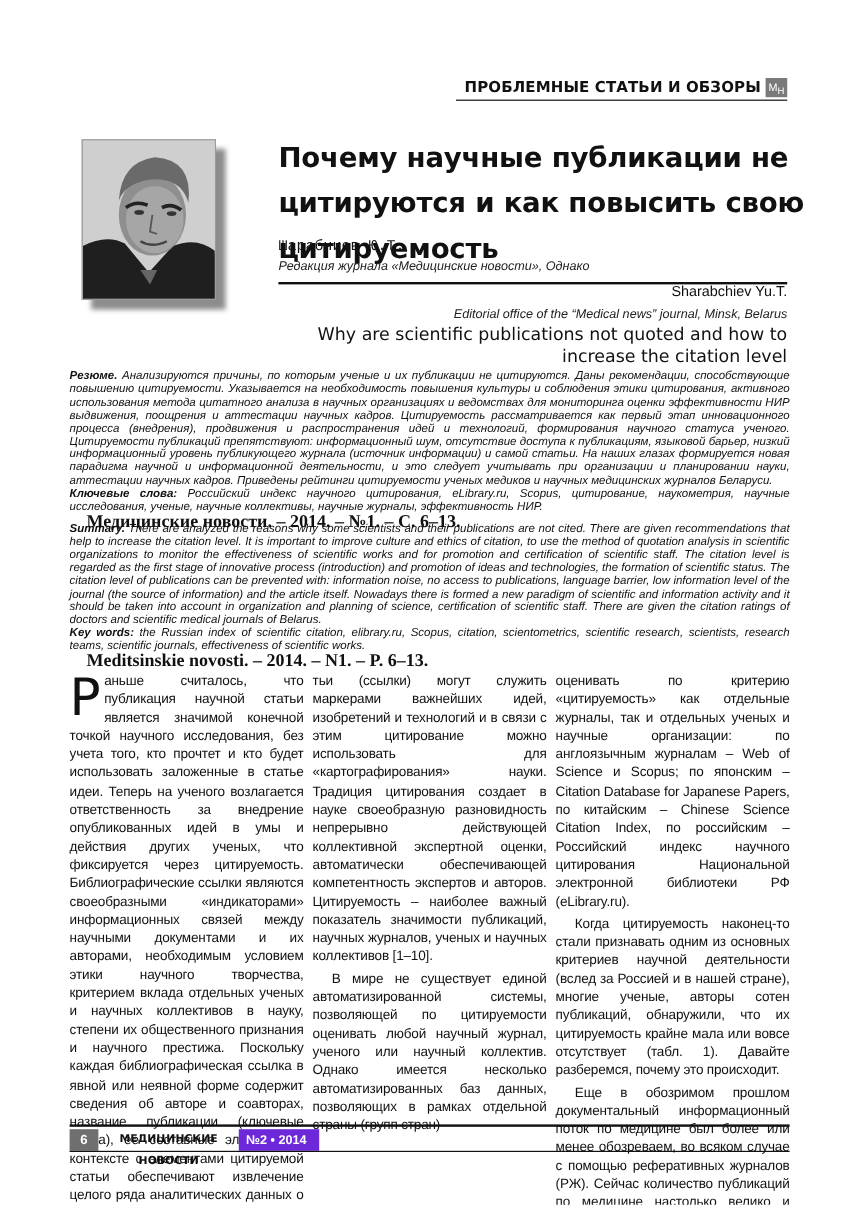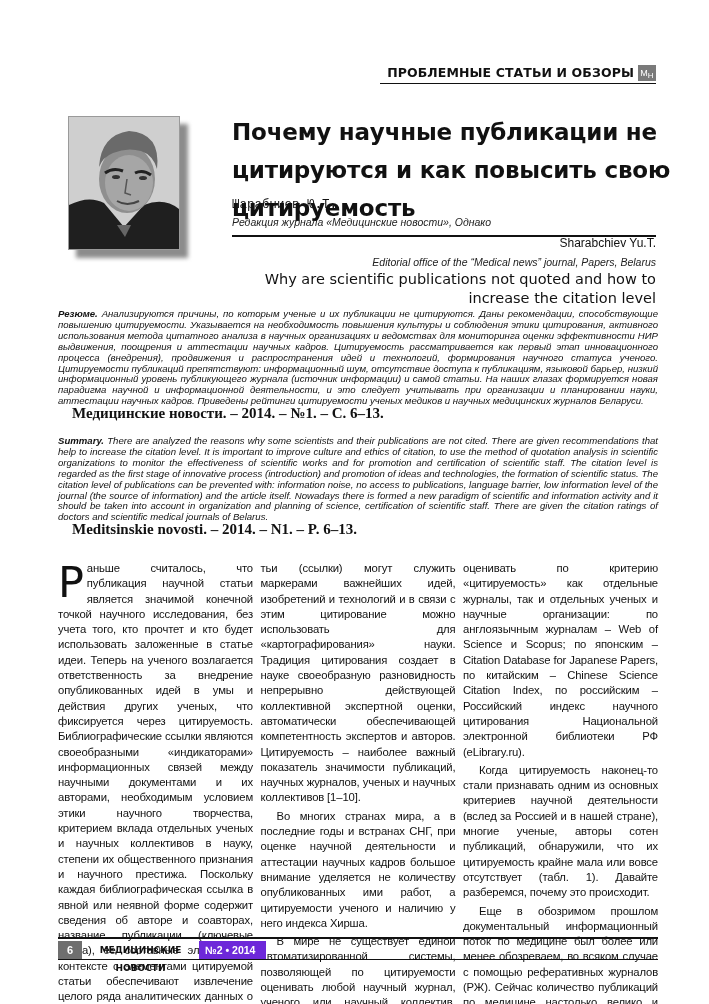--- a/index.html
+++ b/index.html
@@ -68,40 +68,41 @@
       <path d="M48 84 Q58 90 70 84" stroke="#444" stroke-width="2" fill="none"></path>
     </svg>
   </div>
 </div>
 
 <h1 class="title-ru">Почему научные публикации не цитируются и как повысить свою цитируемость</h1>
 <div class="author-ru">Шарабчиев Ю.Т.</div>
 <div class="affil-ru">Редакция журнала «Медицинские новости», Однако</div>
 <div class="rule-top"></div>
 <div class="author-en">Sharabchiev Yu.T.</div>
-<div class="affil-en">Editorial office of the “Medical news” journal, Papers, Belarus</div>
+<div class="affil-en">Editorial office of the “Medical news” journal, Minsk, Belarus</div>
 <h2 class="title-en">Why are scientific publications not quoted and how to increase the citation level</h2>
 
 <div class="abstract">
   <p><b>Резюме.</b><span> Анализируются причины, по которым ученые и их публикации не цитируются. Даны рекомендации, способствующие повышению цитируемости. Указывается на необходимость повышения культуры и соблюдения этики цитирования, активного использования метода цитатного анализа в научных организациях и ведомствах для мониторинга оценки эффективности НИР выдвижения, поощрения и аттестации научных кадров. Цитируемость рассматривается как первый этап инновационного процесса (внедрения), продвижения и распространения идей и технологий, формирования научного статуса ученого. Цитируемости публикаций препятствуют: информационный шум, отсутствие доступа к публикациям, языковой барьер, низкий информационный уровень публикующего журнала (источник информации) и самой статьи. На наших глазах формируется новая парадигма научной и информационной деятельности, и это следует учитывать при организации и планировании науки, аттестации научных кадров. Приведены рейтинги цитируемости ученых медиков и научных медицинских журналов Беларуси.</span></p>
+  <p><b>Ключевые слова:</b><span> Российский индекс научного цитирования, eLibrary.ru, Scopus, цитирование, наукометрия, научные исследования, ученые, научные коллективы, научные журналы, эффективность НИР.</span></p>
   <span class="cite-line">Медицинские новости. – 2014. – №1. – С. 6–13.</span>
 </div>
 
 <div class="abstract summary">
   <p><b>Summary.</b><span> There are analyzed the reasons why some scientists and their publications are not cited. There are given recommendations that help to increase the citation level. It is important to improve culture and ethics of citation, to use the method of quotation analysis in scientific organizations to monitor the effectiveness of scientific works and for promotion and certification of scientific staff. The citation level is regarded as the first stage of innovative process (introduction) and promotion of ideas and technologies, the formation of scientific status. The citation level of publications can be prevented with: information noise, no access to publications, language barrier, low information level of the journal (the source of information) and the article itself. Nowadays there is formed a new paradigm of scientific and information activity and it should be taken into account in organization and planning of science, certification of scientific staff. There are given the citation ratings of doctors and scientific medical journals of Belarus.</span></p>
+  <p><b>Key words:</b><span> the Russian index of scientific citation, elibrary.ru, Scopus, citation, scientometrics, scientific research, scientists, research teams, scientific journals, effectiveness of scientific works.</span></p>
   <span class="cite-line">Meditsinskie novosti. – 2014. – N1. – P. 6–13.</span>
 </div>
 
 <div class="columns">
   <div class="col">
     <p><span class="dropcap">Р</span><span>аньше считалось, что публикация научной статьи является значимой конечной точкой научного исследования, без учета того, кто прочтет и кто будет использовать заложенные в статье идеи. Теперь на ученого возлагается ответственность за внедрение опубликованных идей в умы и действия других ученых, что фиксируется через цитируемость. Библиографические ссылки являются своеобразными «индикаторами» информационных связей между научными документами и их авторами, необходимым условием этики научного творчества, критерием вклада отдельных ученых и научных коллективов в науку, степени их общественного признания и научного престижа. Поскольку каждая библиографическая ссылка в явной или неявной форме содержит сведения об авторе и соавторах, название публикации (ключевые слова), ее составные элементы в контексте с элементами цитируемой статьи обеспечивают извлечение целого ряда аналитических данных о состоянии науки, ее социальной и когнитивной структуре. Считают, что цитируемые ста-</span></p>
   </div>
   <div class="col">
     <p>тьи (ссылки) могут служить маркерами важнейших идей, изобретений и технологий и в связи с этим цитирование можно использовать для «картографирования» науки. Традиция цитирования создает в науке своеобразную разновидность непрерывно действующей коллективной экспертной оценки, автоматически обеспечивающей компетентность экспертов и авторов. Цитируемость – наиболее важный показатель значимости публикаций, научных журналов, ученых и научных коллективов [1–10].</p>
-    <p class="indent">Во многих странах мира, а в последние годы и встранах СНГ, при оценке научной деятельности и аттестации научных кадров большое внимание уделяется не количеству опубликованных ими работ, а цитируемости ученого и наличию у него индекса Хирша.</p>
     <p class="indent">В мире не существует единой автоматизированной системы, позволяющей по цитируемости оценивать любой научный журнал, ученого или научный коллектив. Однако имеется несколько автоматизированных баз данных, позволяющих в рамках отдельной страны (групп стран)</p>
   </div>
   <div class="col">
     <p>оценивать по критерию «цитируемость» как отдельные журналы, так и отдельных ученых и научные организации: по англоязычным журналам – Web of Science и Scopus; по японским – Citation Database for Japanese Papers, по китайским – Chinese Science Citation Index, по российским – Российский индекс научного цитирования Национальной электронной библиотеки РФ (eLibrary.ru).</p>
     <p class="indent">Когда цитируемость наконец-то стали признавать одним из основных критериев научной деятельности (вслед за Россией и в нашей стране), многие ученые, авторы сотен публикаций, обнаружили, что их цитируемость крайне мала или вовсе отсутствует (табл. 1). Давайте разберемся, почему это происходит.</p>
     <p class="indent">Еще в обозримом прошлом документальный информационный поток по медицине был более или менее обозреваем, во всяком случае с помощью реферативных журналов (РЖ). Сейчас количество публикаций по медицине настолько велико и многообразно по видам и каналам информации, что, несмотря на наличие большого числа электронных баз данных</p>
   </div>
 </div>
 
 <div class="footer-rule"></div>

